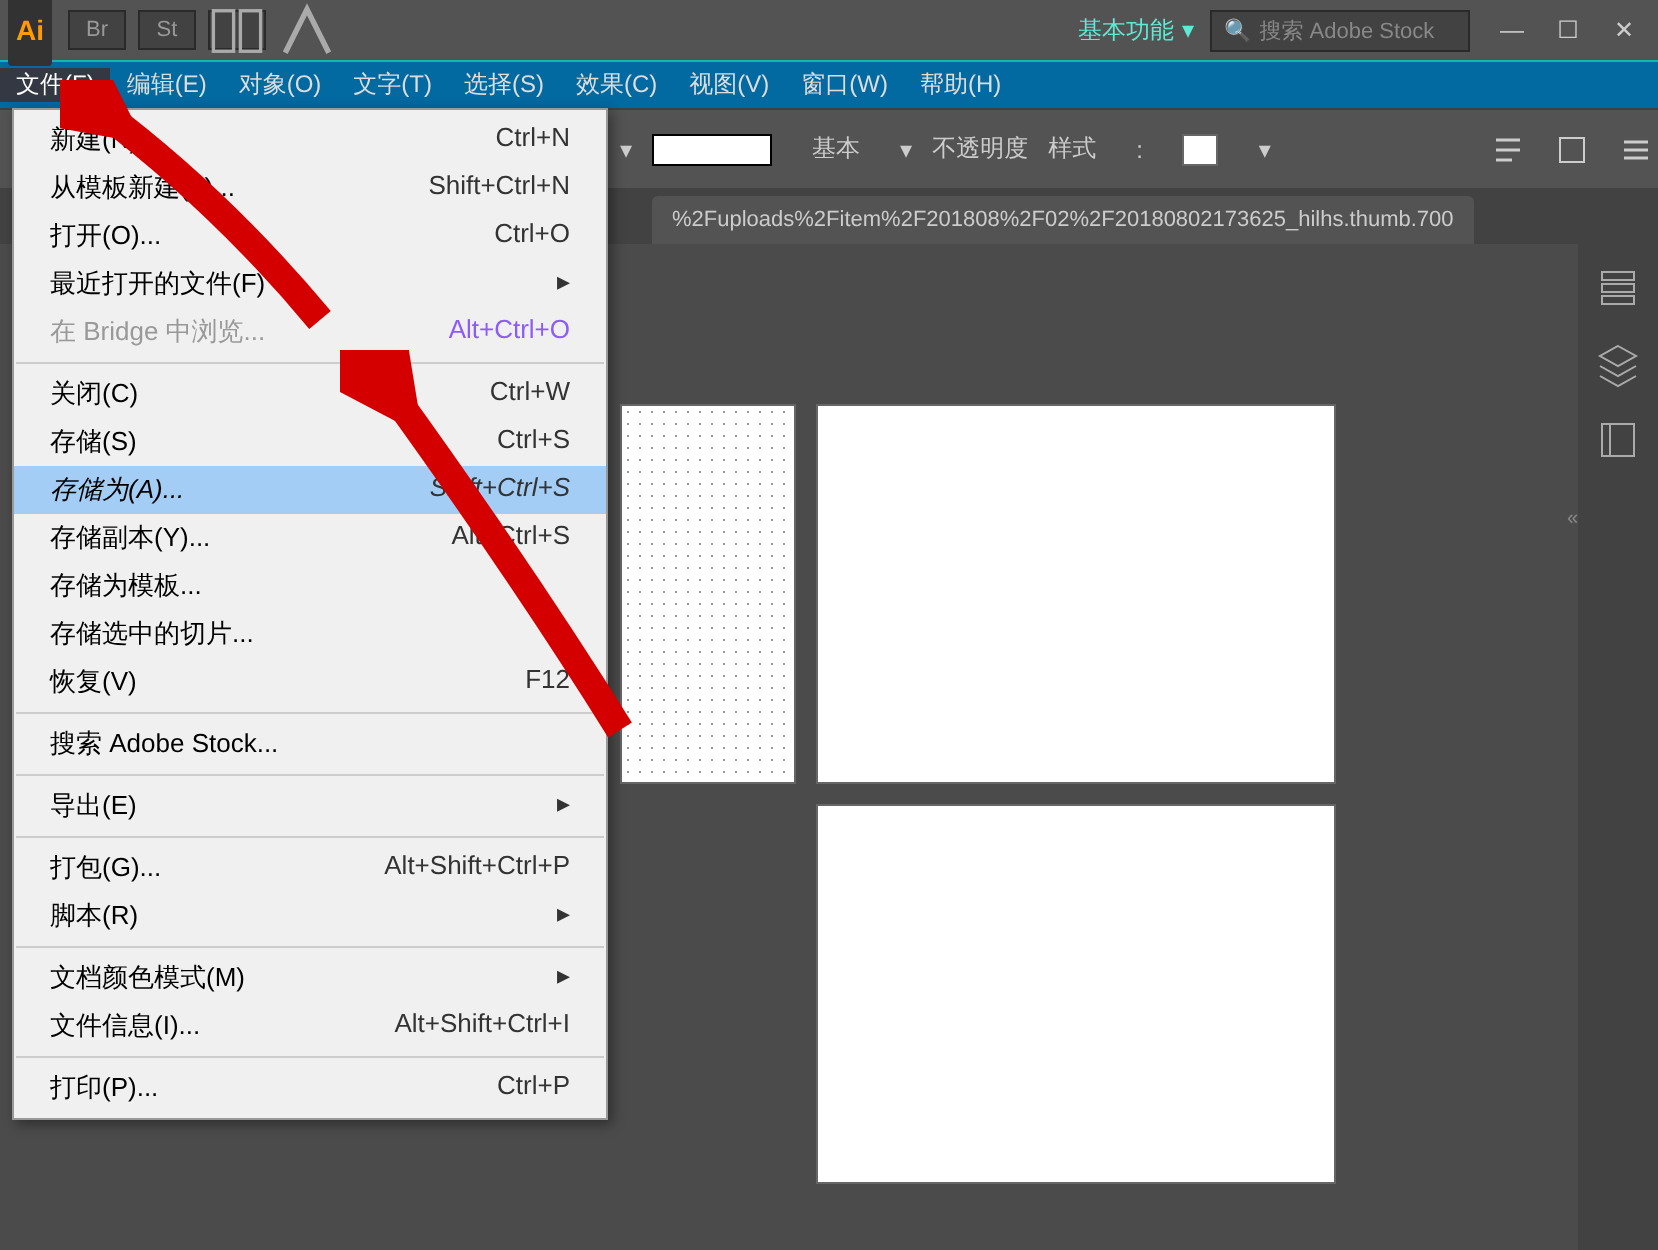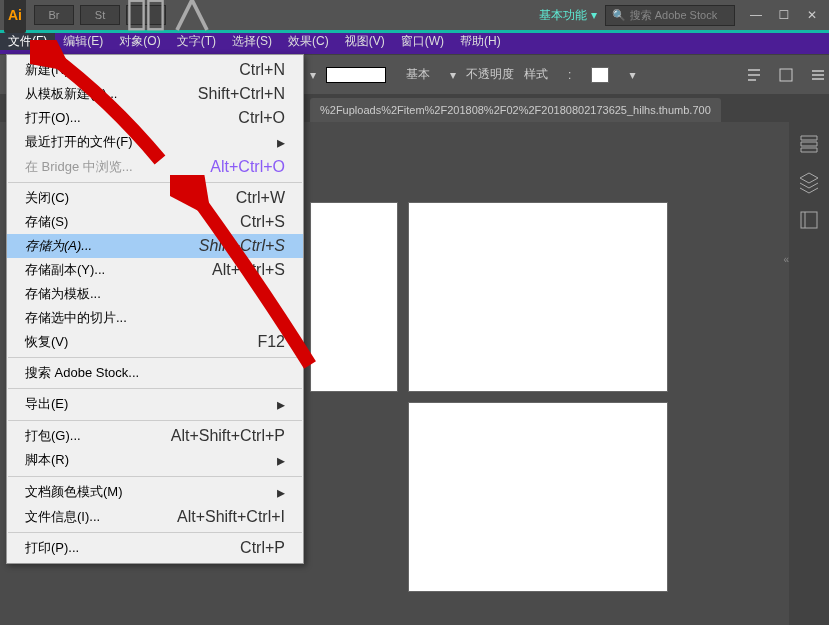--- a/index.html
+++ b/index.html
@@ -1,56 +1,56 @@
 <!DOCTYPE html>
 <html><head>
 <meta charset="utf-8">
 <style>
 * { margin: 0; padding: 0; box-sizing: border-box; font-family: "Microsoft YaHei", Arial, sans-serif; }
 body { background: #323232; color: #ccc; overflow: hidden; width: 829px; height: 625px; }
 
 .titlebar { height: 30px; background: #535353; display: flex; align-items: center; padding: 0 4px; }
 .ai-logo { width: 22px; height: 36px; background: #323232; color: #ff9a00; font-weight: bold; font-size: 14px; display: flex; align-items: center; justify-content: center; margin-right: 8px; border-radius: 2px; }
 .title-icons { display: flex; gap: 6px; align-items: center; }
-.title-icon { width: 40px; height: 20px; background: #424242; border: 1px solid #2a2a2a; display: flex; align-items: center; justify-content: center; font-size: 11px; color: #999; }
+.title-icon { width: 29px; height: 20px; background: #424242; border: 1px solid #2a2a2a; display: flex; align-items: center; justify-content: center; font-size: 11px; color: #999; }
 .title-spacer { flex: 1; }
 .workspace-dd { color: #5eead4; font-size: 12px; padding: 0 8px; display:flex; align-items:center; gap:4px;}
 .search-stock { display:flex; align-items:center; padding:2px 6px; background:#424242; border:1px solid #2a2a2a; color:#888; font-size:11px; gap:4px; width:130px;}
 .win-controls { display:flex; margin-left:8px; gap:2px;}
 .win-btn { width:26px; height:20px; display:flex; align-items:center; justify-content:center; color:#ccc; font-size:12px;}
 
-.menubar { height: 24px; background: #4c1d95; display: flex; align-items: flex-start; border-top:3px solid #14b8a6; }
+.menubar { height: 24px; background: #0369a1; display: flex; align-items: center; border-top:1px solid #14b8a6; }
 .menu-item { padding: 0 8px; font-size: 12px; color: #ddd; display:flex; align-items:center; cursor:default;}
 .menu-item.active { background: #333842; color:#fff; }
 
 .optionbar { height: 40px; background: #535353; display:flex; align-items:center; padding-left:310px; gap:10px; font-size:12px; color:#ccc; border-top:1px solid #404040;}
 .opt-group{ display:flex; align-items:center; gap:20px;}
 .stroke-swatch{ width:60px; height:16px; background:#fff; border:1px solid #000;}
 .color-swatch{ width:18px; height:16px; background:#fff; border:1px solid #666;}
 .icon-btn{ width:22px; height:22px; display:flex; align-items:center; justify-content:center; color:#ccc;}
 .icon-btn svg{ width:16px; height:16px; }
 
 .tabbar { height:28px; background:#424242; display:flex; align-items:center; padding-left:310px; }
-.doc-tab { background:#535353; height:24px; margin-top:4px; padding:0 10px; font-size:11px; color:#ccc; display:flex; align-items:center; border-radius:3px 3px 0 0; max-width:460px; white-space:nowrap; overflow:hidden;}
+.doc-tab { background:#535353; height:24px; margin-top:4px; padding:0 10px; font-size:11px; color:#ccc; display:flex; align-items:center; border-radius:3px 3px 0 0; max-width:460px; white-space:nowrap; overflow:hidden;margin-left:16px;}
 
 .workarea { position:absolute; top:122px; left:0; right:0; bottom:0; display:flex;}
 .canvas { flex:1; background:#4b4b4b; position:relative; overflow:hidden;}
 .artboard { position:absolute; background:#fff; border:1px solid #666;}
 .artboard.dots{ background-image: radial-gradient(#999 0.5px, #fff 0.5px); background-size:6px 6px;}
 
 .panels { width:40px; background:#424242; display:flex; flex-direction:column; align-items:center; padding-top:10px; gap:14px;}
 .panel-icon{ width:24px; height:24px; display:flex; align-items:center; justify-content:center; color:#aaa;}
 .collapse-chev{ position:absolute; right:40px; top:132px; color:#888; font-size:10px;}
 
 .dropdown { position:absolute; top:54px; left:6px; width:298px; background:#f0f0f0; border:1px solid #999; box-shadow:2px 2px 6px rgba(0,0,0,0.4); z-index:100; padding:3px 0;}
 .dd-item { display:flex; justify-content:space-between; padding:3px 18px; font-size:13px; color:#000; }
 .dd-item.highlight{ background:#a3cdf5;font-style:italic; }
 .dd-item.disabled{ color:#999;}
 .dd-sep{ height:1px; background:#ccc; margin:3px 1px;}
-.dd-shortcut{ color:#333; font-size:16px;}
+.dd-shortcut{ color:#333; font-size:13px;}
 .dd-item.disabled .dd-shortcut{ color:#8b5cf6;text-align:center;}
 
 .arrow1, .arrow2 { position:absolute; z-index:200; pointer-events:none;}
 .arrow1{ top:40px; left:30px; }
 .arrow2{ top:175px; left:170px;}
 </style>
 </head>
 <body>
 
 <div class="titlebar">

